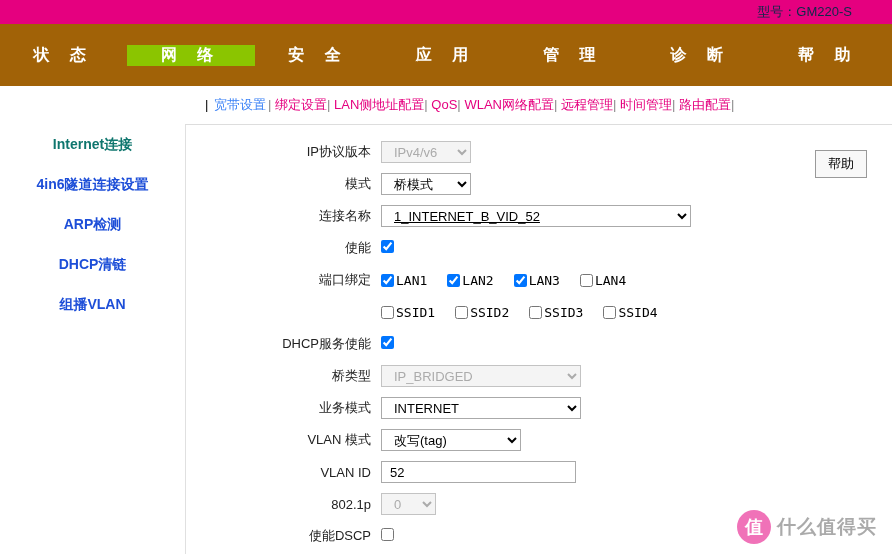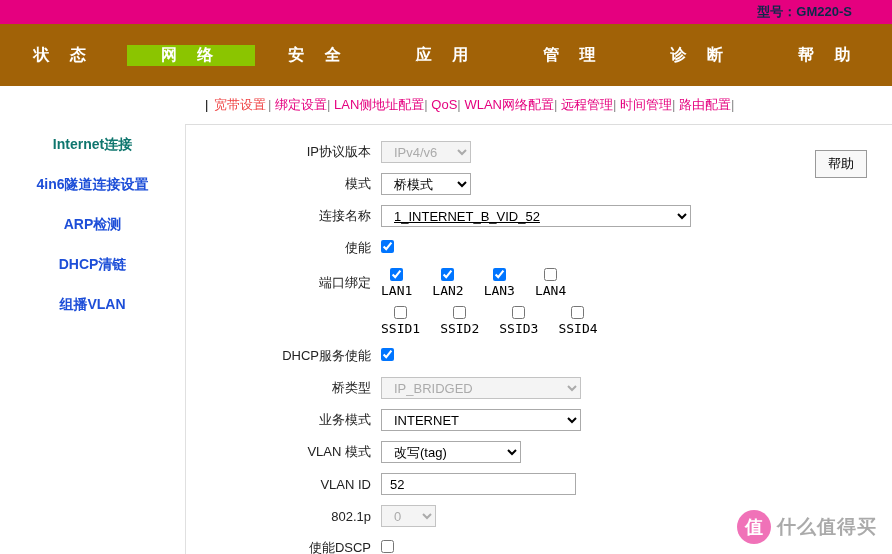--- a/index.html
+++ b/index.html
@@ -1,31 +1,31 @@
 <!DOCTYPE html>
 <html><head>
   <meta charset="utf-8">
   <style>
     * { box-sizing: border-box; margin: 0; padding: 0; }
     body { font-family: "Microsoft YaHei", SimSun, sans-serif; font-size: 13px; background: #fff; width: 892px; height: 554px; overflow: hidden; position: relative; }
     
     .top-bar { background: #e5007f; height: 24px; display: flex; justify-content: flex-end; align-items: center; padding-right: 40px; }
-    .model-label { color: #0a2a4a; font-size: 13px; font-weight: bold; }
+    .model-label { color: #0a2a4a; font-size: 13px; font-weight: normal; }
     
     .header-row { display: flex; height: 62px; }
     .logo-box { width: 185px; background: #e5007f; display: flex; align-items: center; justify-content: center; }
     .logo-text { color: #fff; font-size: 38px; font-weight: bold; letter-spacing: 4px; }
     
     .nav-bar { flex: 1; background: #a16207; display: flex; align-items: center; }
     .nav-item { flex: 1; display: flex; align-items: center; justify-content: center; color: #fff; font-size: 16px; letter-spacing: 8px; cursor: pointer; font-weight: bold; }
     .nav-item.active { background: #8bc500; }
     
     .subnav { margin-left: 185px; padding: 10px 20px; font-size: 13px; border-bottom: 1px solid #ddd; }
     .subnav span.link { color: #e5007f; cursor: pointer; }
-    .subnav span.first { color: #ef4444; cursor: pointer; padding: 0 2px; margin-top: 20px; }
+    .subnav span.first { color: #3b82f6; cursor: pointer; padding: 0 2px; margin-top: 20px; }
     .subnav .pipe { color: #888; }
     
     .main { display: flex; }
     .sidebar { width: 185px; background: #fff; }
     .side-item { text-align: center; padding: 11px 0; font-size: 14px; cursor: pointer; font-weight: bold; color: #1d4ed8; }
     .side-item.active { color: #0f766e; }
     
     .content { flex: 1; padding: 15px 20px 0 20px; border-left: 1px solid #e0e0e0; position: relative; }
     .help-btn { position: absolute; right: 25px; top: 25px; border: 1px solid #999; background: #f8f8f8; padding: 4px 12px; font-size: 13px; cursor: pointer; }
     
@@ -33,21 +33,21 @@
     .form-label { width: 175px; text-align: right; padding-right: 10px; font-size: 13px; color: #222; }
     .form-control select, .form-control input[type="text"] { border: 1px solid #aaa; height: 22px; padding: 0 8px; font-size: 13px; background: #fff; }
     .form-control select:disabled, .form-control input:disabled { background: #f0f0f0; color: #888; }
     .sel-sm { width: 90px; }
     .sel-md { width: 200px; }
     .sel-lg { width: 310px; text-decoration: underline; }
     .inp-md { width: 195px; }
     .inp-sm { width: 55px; }
     
     .chk-group { display: flex; gap: 20px; flex-wrap: wrap; }
-    .chk-item { display: flex; align-items: center; gap: 2px; font-size: 13px; font-family: SimSun, monospace; flex-direction: column; }
+    .chk-item { display: flex; align-items: center; gap: 2px; font-size: 13px; font-family: SimSun, monospace; }
     .chk-item input { margin: 0; }
     
     .watermark { position: absolute; right: 15px; bottom: 10px; display: flex; align-items: center; gap: 6px; opacity: 0.55; }
     .wm-icon { width: 34px; height: 34px; border-radius: 50%; background: #e5007f; display: flex; align-items: center; justify-content: center; color: #fff; font-size: 18px; font-weight: bold; }
     .wm-text { font-size: 19px; color: #666; font-weight: bold; letter-spacing: 1px; }
   </style>
 </head>
 <body>
 
 <div class="top-bar">

